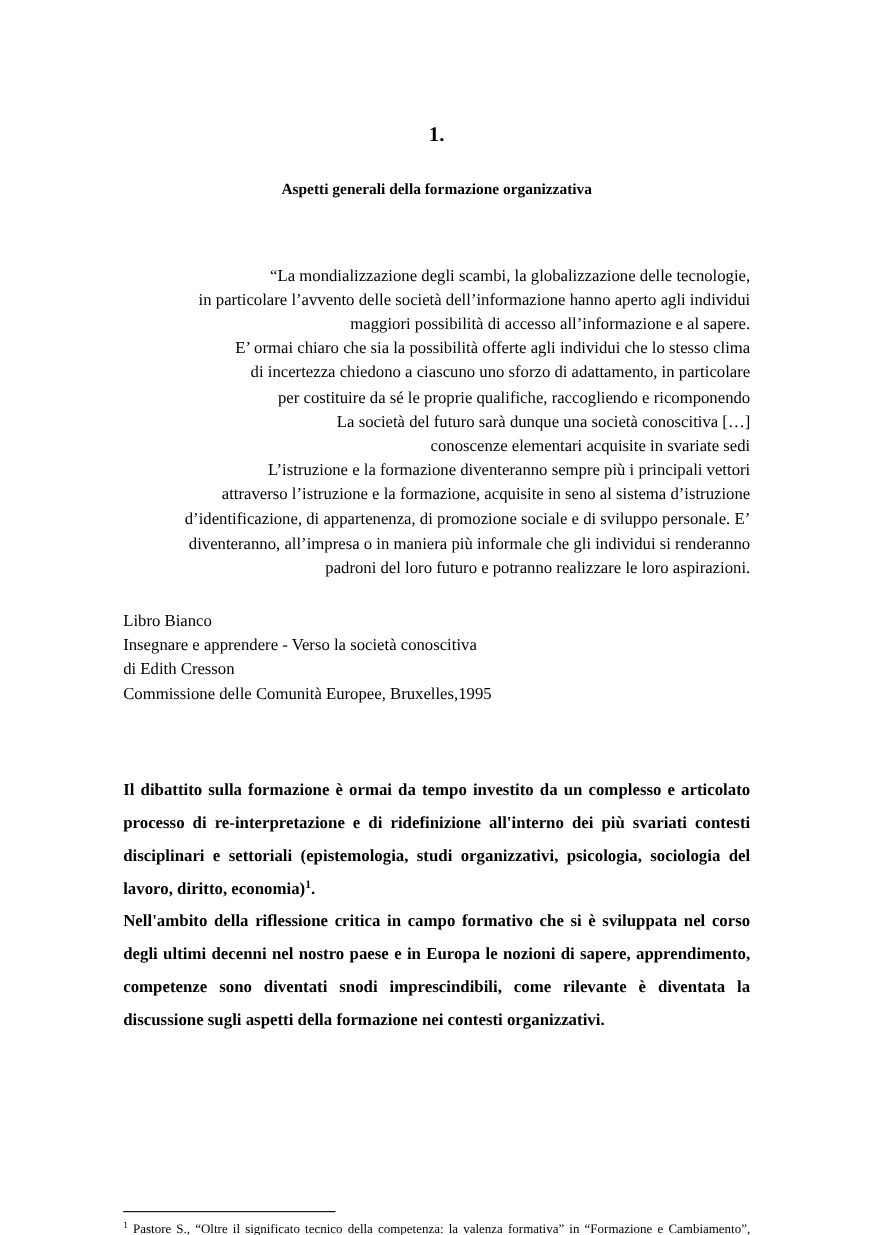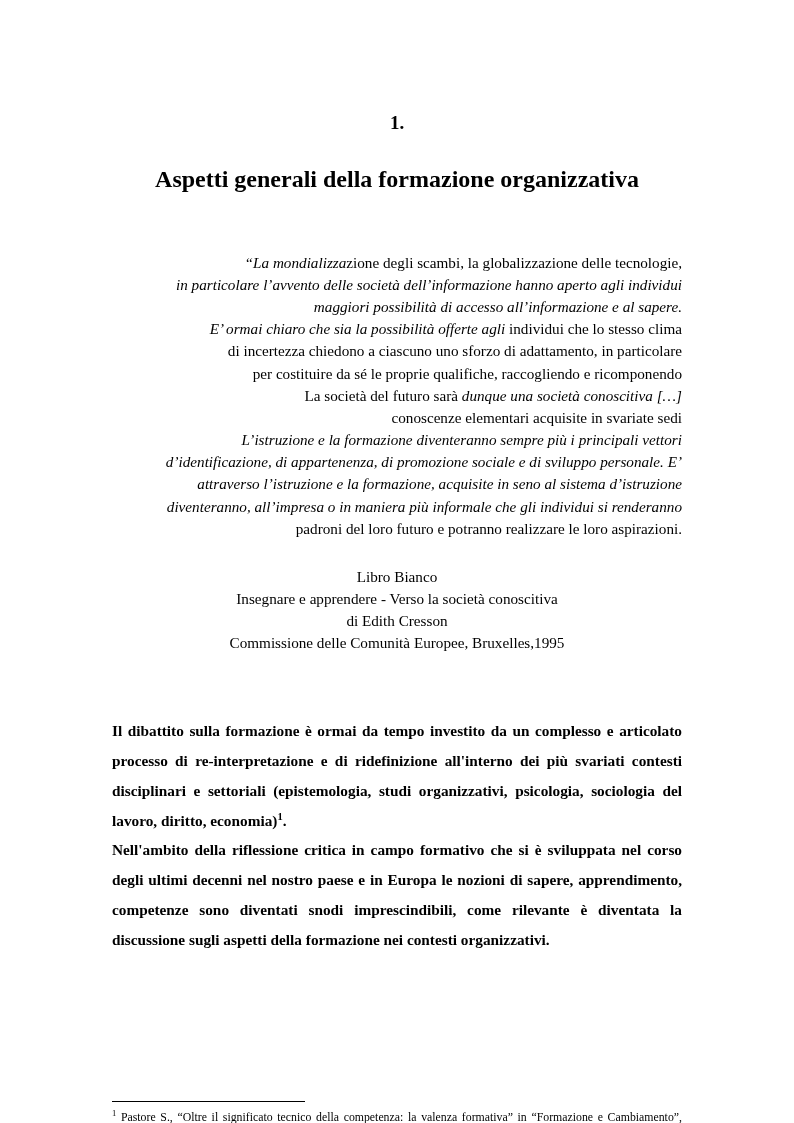--- a/index.html
+++ b/index.html
@@ -24,41 +24,41 @@
   }
   .chapter-number {
     text-align: center;
     font-size: 19px;
     font-weight: bold;
     margin-top: 112px;
     line-height: 1.2;
   }
   .chapter-title {
     text-align: center;
-    font-size: 24px;
+    font-size: 14px;
     font-weight: bold;
     margin-top: 30px;
     line-height: 1.2;
   }
   .quote-block {
     margin-top: 58px;
     font-size: 15.2px;
     line-height: 1.46;
     text-align: right;
   }
   .quote-block p {
     margin: 0;
     text-align: right;
   }
-  .it { font-style: italic; }
+  .it { }
   .attribution {
     margin-top: 26px;
     font-size: 15.2px;
     line-height: 1.45;
-    text-align: center;
+    text-align: left;
   }
   .attribution p { margin: 0; }
   .body-text {
     margin-top: 62px;
     font-size: 15.3px;
     line-height: 1.95;
     text-align: justify;
   }
   .body-text p {
     margin: 0;
@@ -104,22 +104,22 @@
   <div class="quote-block">
     <p><span class="it">“La mondializza</span><span>zione degli scambi, la globalizzazione delle tecnologie,</span></p>
     <p class="it">in particolare l’avvento delle società dell’informazione hanno aperto agli individui</p>
     <p class="it">maggiori possibilità di accesso all’informazione e al sapere.</p>
     <p><span class="it">E’ ormai chiaro che sia la possibilità offerte agli</span><span> individui che lo stesso clima</span></p>
     <p>di incertezza chiedono a ciascuno uno sforzo di adattamento, in particolare</p>
     <p>per costituire da sé le proprie qualifiche, raccogliendo e ricomponendo</p>
     <p><span>La società del futuro sarà </span><span class="it">dunque una società conoscitiva […]</span></p>
     <p>conoscenze elementari acquisite in svariate sedi</p>
     <p class="it">L’istruzione e la formazione diventeranno sempre più i principali vettori</p>
+    <p class="it">attraverso l’istruzione e la formazione, acquisite in seno al sistema d’istruzione</p>
     <p class="it">d’identificazione, di appartenenza, di promozione sociale e di sviluppo personale. E’</p>
-    <p class="it">attraverso l’istruzione e la formazione, acquisite in seno al sistema d’istruzione</p>
     <p class="it">diventeranno, all’impresa  o in maniera più informale che gli individui si renderanno</p>
     <p>padroni del loro futuro e potranno realizzare le loro aspirazioni.</p>
   </div>
 
   <div class="attribution">
     <p>Libro Bianco</p>
     <p>Insegnare e apprendere - Verso la società conoscitiva</p>
     <p>di Edith Cresson</p>
     <p>Commissione delle Comunità Europee, Bruxelles,1995</p>
   </div>

